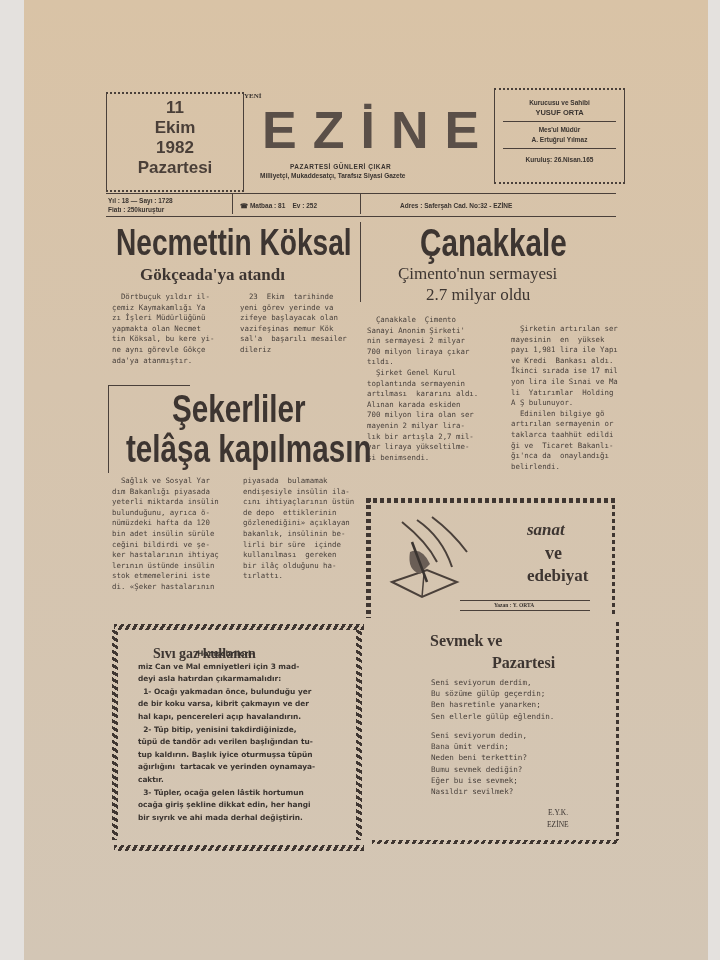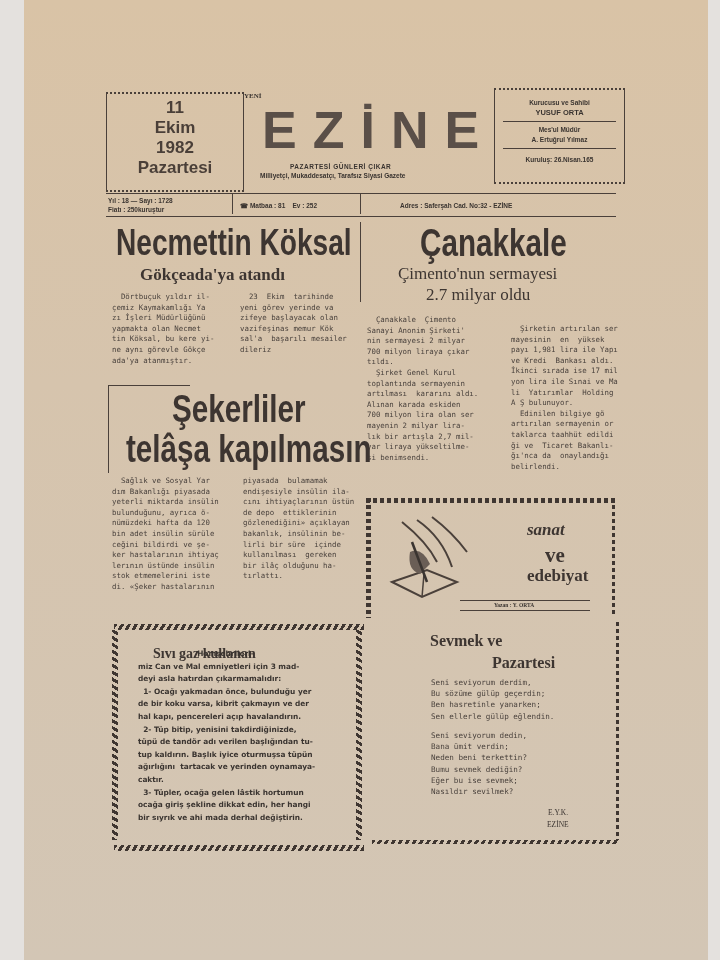--- a/index.html
+++ b/index.html
@@ -144,21 +144,21 @@
     <path d="M10 70 L40 85 L75 70 L45 58 Z" fill="none" stroke="#4a403a" stroke-width="2"></path>
     <path d="M40 85 L42 62" stroke="#4a403a" stroke-width="1.5"></path>
     <path d="M20 10 Q45 30 55 50" stroke="#4a403a" stroke-width="2" fill="none"></path>
     <path d="M35 8 Q60 25 70 55" stroke="#4a403a" stroke-width="2" fill="none"></path>
     <path d="M50 5 Q70 20 85 40" stroke="#4a403a" stroke-width="2" fill="none"></path>
     <path d="M28 40 Q40 35 48 52 L38 62 Q25 58 28 40Z" fill="#6a5e56"></path>
     <path d="M30 30 L45 70" stroke="#3a3430" stroke-width="2.5"></path>
   </svg>
 </div>
 <div class="abs serifh" style="left:527px;top:520px;font-size:17px;font-weight:bold;font-style:italic;">sanat</div>
-<div class="abs serifh" style="left:545px;top:543px;font-size:21px;font-weight:bold;">ve</div>
+<div class="abs serifh" style="left:545px;top:543px;font-size:18px;font-weight:bold;">ve</div>
 <div class="abs serifh" style="left:527px;top:566px;font-size:17px;font-weight:bold;">edebiyat</div>
 <div class="abs rule" style="left:460px;top:600px;width:130px;height:1px;"></div>
 <div class="abs" style="left:494px;top:602px;font-family:'Liberation Serif',serif;font-size:5.5px;font-weight:bold;">Yazan : Y. ORTA</div>
 <div class="abs rule" style="left:460px;top:610px;width:130px;height:1px;"></div>
 
 <div class="abs rope" style="left:114px;top:624px;width:250px;"></div>
 <div class="abs ropev" style="left:112px;top:630px;height:210px;"></div>
 <div class="abs ropev" style="left:356px;top:630px;height:210px;"></div>
 <div class="abs rope" style="left:114px;top:845px;width:250px;"></div>
 <div class="abs serifh" style="left:153px;top:646px;font-size:14px;font-weight:bold;">Sıvı gaz kullanan</div>

